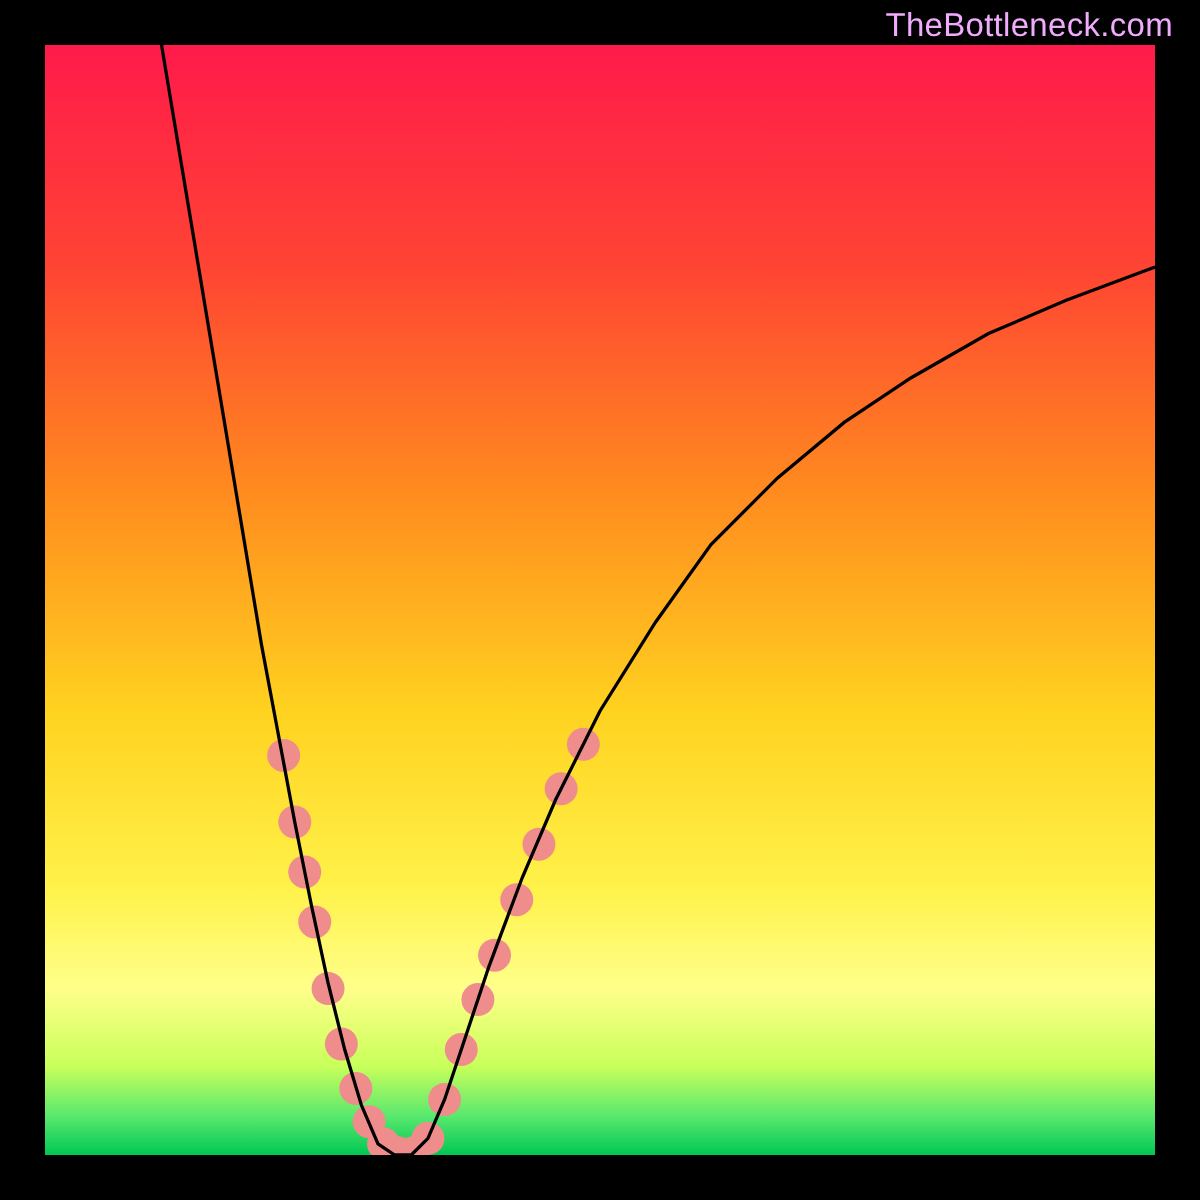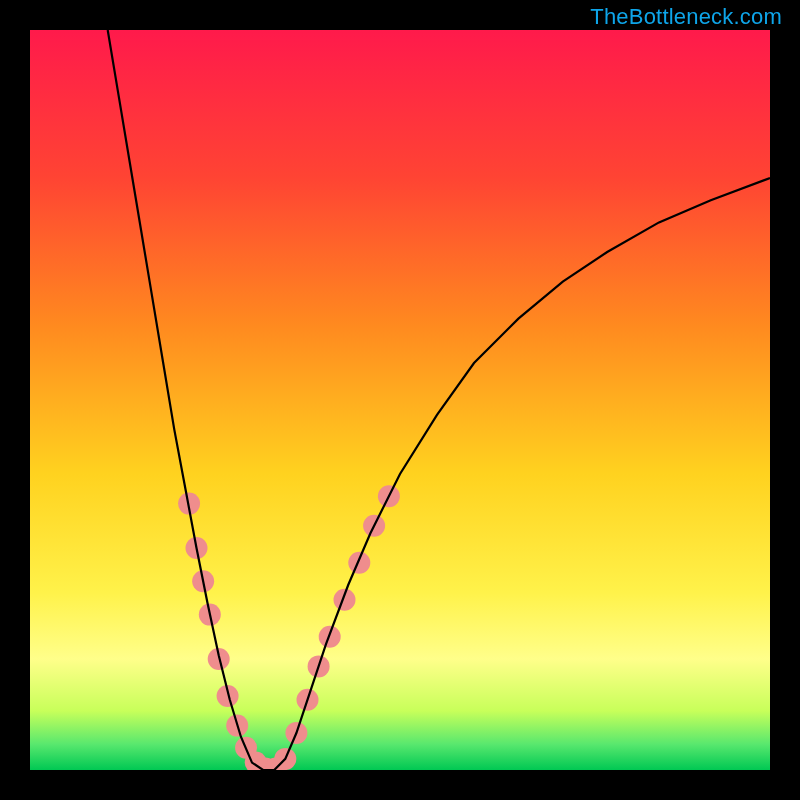--- a/index.html
+++ b/index.html
@@ -14,21 +14,21 @@
   .frame {
     width: 800px;
     height: 800px;
     background: #000;
     position: relative;
   }
   .watermark {
     position: absolute;
     top: 4px;
     right: 18px;
-    color: #0ea5e9;
+    color: #f0abfc;
     font-size: 22px;
     letter-spacing: 0.2px;
     z-index: 10;
   }
   svg {
     position: absolute;
     top: 0;
     left: 0;
   }
 </style>

